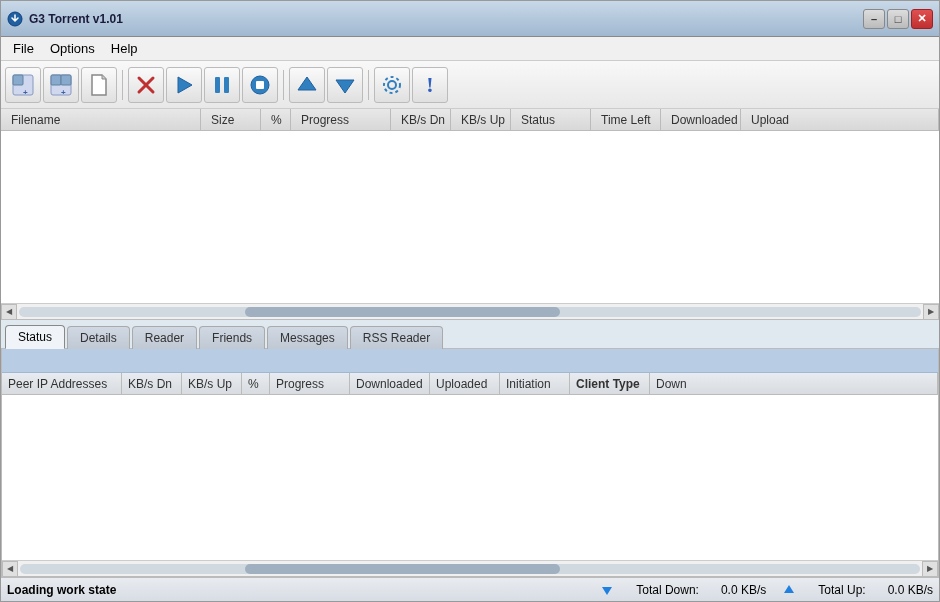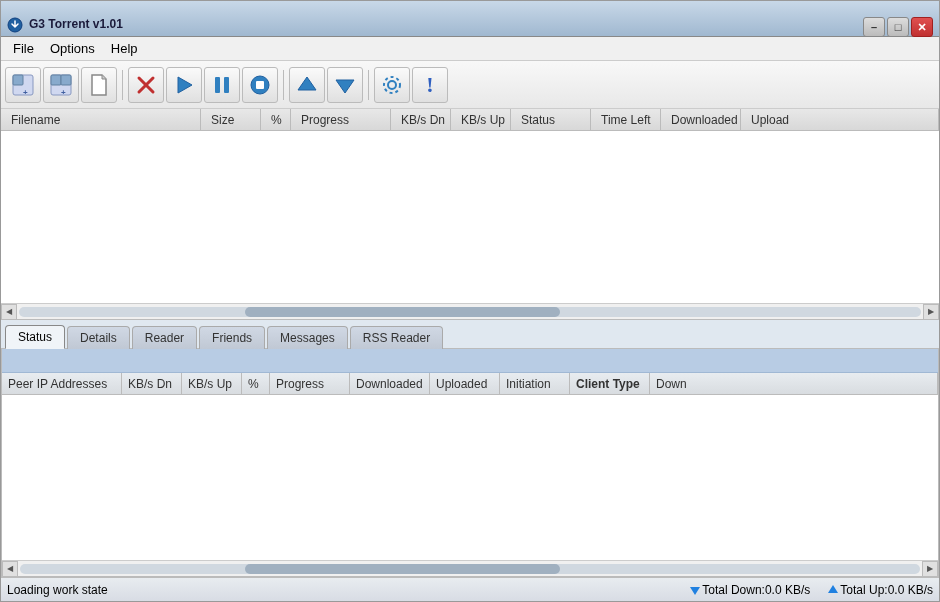--- a/index.html
+++ b/index.html
@@ -16,21 +16,21 @@
       display: flex;
       flex-direction: column;
       background: #f0f0f0;
       box-shadow: 2px 2px 8px rgba(0,0,0,0.3);
     }
     
     .title-bar {
       background: linear-gradient(to bottom, #c8d8e8 0%, #a0b8d0 100%);
       height: 36px;
       display: flex;
-      align-items: flex-start;
+      align-items: center;
       padding: 16px 6px;
       border-bottom: 1px solid #888;
     }
     .title-bar-icon {
       width: 16px;
       height: 16px;
       margin-right: 6px;
       display: flex;
       align-items: center;
       justify-content: center;
@@ -247,30 +247,31 @@
       height: 24px;
       background: linear-gradient(to bottom, #e8ecf0, #d8dce4);
       border-top: 1px solid #bbb;
       display: flex;
       align-items: center;
       padding: 0 6px;
       font-size: 12px;
     }
     .status-left {
       flex: 1;
+      font-weight: bold;
     }
     .status-right {
       display: flex;
       gap: 16px;
       align-items: center;
     }
     .status-item {
       display: flex;
       align-items: center;
-      gap: 0;
+      gap: 22px;
     }
 
     .bottom-section {
       display: flex;
       flex-direction: column;
       flex: 1;
       min-height: 0;
     }
   </style>
 </head>

